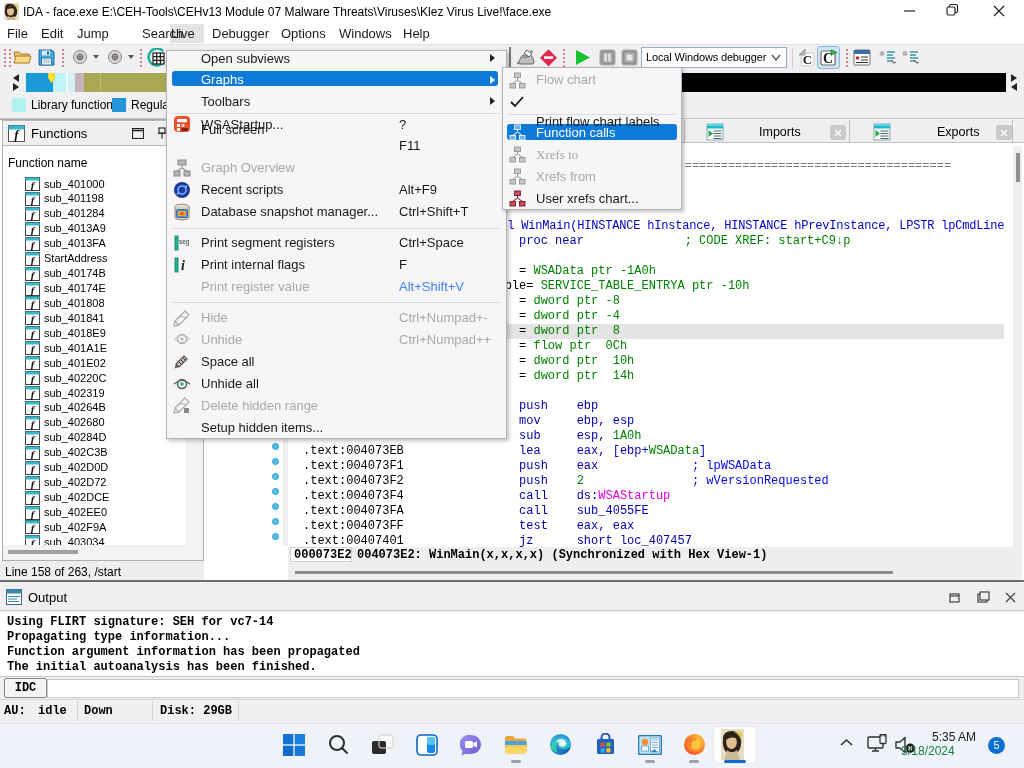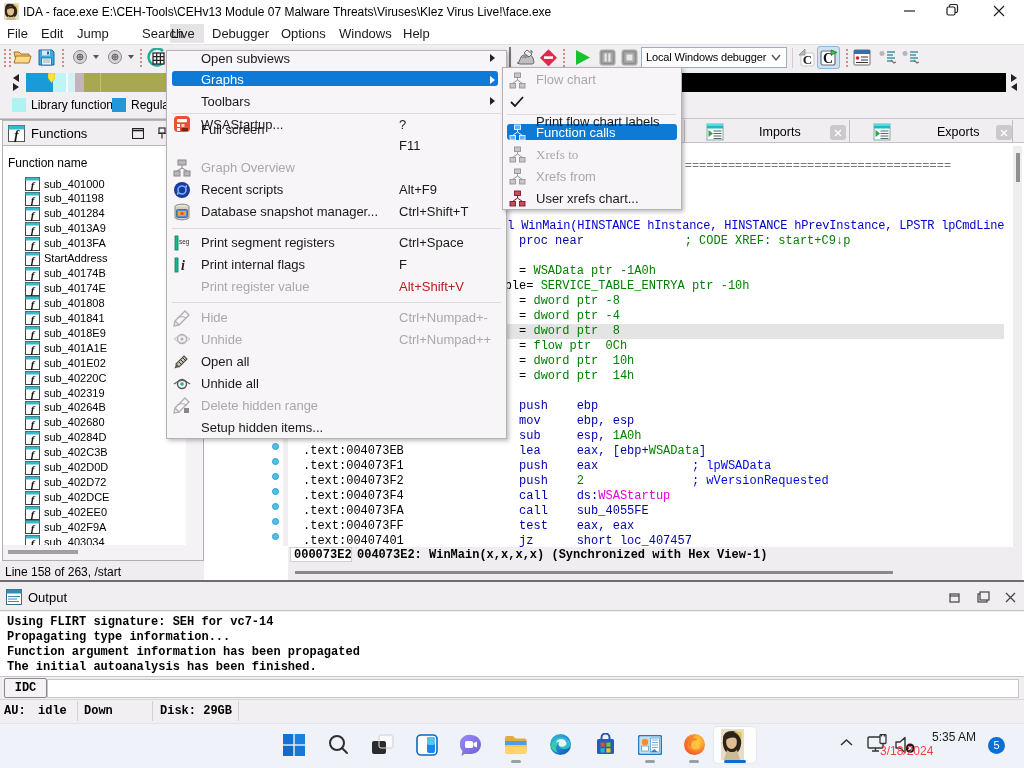--- a/index.html
+++ b/index.html
@@ -539,21 +539,21 @@
 <path d="M5 17 h7 M8.5 14 v3" stroke="#333" stroke-width="1.4"></path>
 <rect x="13" y="0.5" width="6" height="9" rx="1" fill="#eff3f9" stroke="#333" stroke-width="1.3"></rect>
 <path d="M14.5 2.5 v-2 M17.5 2.5 v-2" stroke="#333" stroke-width="1.2"></path>
 </svg>
 <svg style="position:absolute;left:894px;top:736px;" width="22" height="18" viewBox="0 0 22 18">
 <path d="M2,6 h4 l5,-4.5 v15 L6,12 H2 Z" fill="none" stroke="#333" stroke-width="1.4" stroke-linejoin="round"></path>
 <circle cx="16.2" cy="12.2" r="4.6" fill="#1a1a1a"></circle>
 <path d="M14.4 10.4 l3.6 3.6 M18 10.4 l-3.6 3.6" stroke="#fff" stroke-width="1.2"></path>
 </svg>
 <div style="position:absolute;left:880px;top:728.0px;width:96px;height:18px;line-height:18px;font-size:12px;color:#1a1a1a;font-family:'Liberation Sans',sans-serif;white-space:pre;text-align:right;">5:35 AM</div>
-<div style="position:absolute;left:880px;top:742.0px;width:96px;height:18px;line-height:18px;font-size:12px;color:#ef4444;font-family:'Liberation Sans',sans-serif;white-space:pre;text-align:left;">3/18/2024</div>
+<div style="position:absolute;left:880px;top:742.0px;width:96px;height:18px;line-height:18px;font-size:12px;color:#15803d;font-family:'Liberation Sans',sans-serif;white-space:pre;text-align:center;">3/18/2024</div>
 <div style="position:absolute;left:988px;top:737px;width:17px;height:17px;background:#0b6fd4;border-radius:50%;"></div>
 <div style="position:absolute;left:988px;top:737.0px;width:17px;height:17px;line-height:17px;font-size:11px;color:#fff;font-family:'Liberation Sans',sans-serif;white-space:pre;text-align:center;width:17px;">5</div>
 <div style="position:absolute;left:166px;top:50px;width:341px;height:389px;background:#f7f5f7;border:1px solid #b4b2b4;box-shadow:2px 2px 4px rgba(0,0,0,0.25);z-index:20;"></div>
 <div style="position:absolute;left:171.5px;top:71px;width:326px;height:15px;background:#0d7ad7;border-radius:3px;z-index:21;"></div>
 <div style="position:absolute;left:201px;top:48.5px;height:19px;line-height:19px;font-size:13px;color:#1a1a1a;font-family:'Liberation Sans',sans-serif;white-space:pre;text-align:left;z-index:21;">Open subviews</div>
 <svg style="position:absolute;left:489px;top:53.0px;z-index:21;" width="7" height="10" viewBox="0 0 7 10">
     <path d="M1 1 L6 5 L1 9 Z" fill="#222"></path>
   </svg>
 <div style="position:absolute;left:201px;top:70.0px;height:19px;line-height:19px;font-size:13px;color:#fff;font-family:'Liberation Sans',sans-serif;white-space:pre;text-align:left;z-index:21;">Graphs</div>
 <svg style="position:absolute;left:489px;top:74.5px;z-index:21;" width="7" height="10" viewBox="0 0 7 10">
@@ -570,26 +570,26 @@
 <div style="position:absolute;left:201px;top:158.0px;height:19px;line-height:19px;font-size:13px;color:#aaa8aa;font-family:'Liberation Sans',sans-serif;white-space:pre;text-align:left;z-index:21;">Graph Overview</div>
 <div style="position:absolute;left:201px;top:180.0px;height:19px;line-height:19px;font-size:13px;color:#1a1a1a;font-family:'Liberation Sans',sans-serif;white-space:pre;text-align:left;z-index:21;">Recent scripts</div>
 <div style="position:absolute;left:399px;top:180.0px;height:19px;line-height:19px;font-size:13px;color:#1a1a1a;font-family:'Liberation Sans',sans-serif;white-space:pre;text-align:left;z-index:21;">Alt+F9</div>
 <div style="position:absolute;left:201px;top:202.0px;height:19px;line-height:19px;font-size:13px;color:#1a1a1a;font-family:'Liberation Sans',sans-serif;white-space:pre;text-align:left;z-index:21;">Database snapshot manager...</div>
 <div style="position:absolute;left:399px;top:202.0px;height:19px;line-height:19px;font-size:13px;color:#1a1a1a;font-family:'Liberation Sans',sans-serif;white-space:pre;text-align:left;z-index:21;">Ctrl+Shift+T</div>
 <div style="position:absolute;left:201px;top:233.0px;height:19px;line-height:19px;font-size:13px;color:#1a1a1a;font-family:'Liberation Sans',sans-serif;white-space:pre;text-align:left;z-index:21;">Print segment registers</div>
 <div style="position:absolute;left:399px;top:233.0px;height:19px;line-height:19px;font-size:13px;color:#1a1a1a;font-family:'Liberation Sans',sans-serif;white-space:pre;text-align:left;z-index:21;">Ctrl+Space</div>
 <div style="position:absolute;left:201px;top:255.0px;height:19px;line-height:19px;font-size:13px;color:#1a1a1a;font-family:'Liberation Sans',sans-serif;white-space:pre;text-align:left;z-index:21;">Print internal flags</div>
 <div style="position:absolute;left:399px;top:255.0px;height:19px;line-height:19px;font-size:13px;color:#1a1a1a;font-family:'Liberation Sans',sans-serif;white-space:pre;text-align:left;z-index:21;">F</div>
 <div style="position:absolute;left:201px;top:277.0px;height:19px;line-height:19px;font-size:13px;color:#aaa8aa;font-family:'Liberation Sans',sans-serif;white-space:pre;text-align:left;z-index:21;">Print register value</div>
-<div style="position:absolute;left:399px;top:277.0px;height:19px;line-height:19px;font-size:13px;color:#b91c1c;font-family:'Liberation Sans',sans-serif;white-space:pre;text-align:left;z-index:21;">Alt+Shift+V</div>
+<div style="position:absolute;left:399px;top:277.0px;height:19px;line-height:19px;font-size:13px;color:#3b82f6;font-family:'Liberation Sans',sans-serif;white-space:pre;text-align:left;z-index:21;">Alt+Shift+V</div>
 <div style="position:absolute;left:201px;top:308.0px;height:19px;line-height:19px;font-size:13px;color:#aaa8aa;font-family:'Liberation Sans',sans-serif;white-space:pre;text-align:left;z-index:21;">Hide</div>
 <div style="position:absolute;left:399px;top:308.0px;height:19px;line-height:19px;font-size:13px;color:#aaa8aa;font-family:'Liberation Sans',sans-serif;white-space:pre;text-align:left;z-index:21;">Ctrl+Numpad+-</div>
 <div style="position:absolute;left:201px;top:329.5px;height:19px;line-height:19px;font-size:13px;color:#aaa8aa;font-family:'Liberation Sans',sans-serif;white-space:pre;text-align:left;z-index:21;">Unhide</div>
 <div style="position:absolute;left:399px;top:329.5px;height:19px;line-height:19px;font-size:13px;color:#aaa8aa;font-family:'Liberation Sans',sans-serif;white-space:pre;text-align:left;z-index:21;">Ctrl+Numpad++</div>
-<div style="position:absolute;left:201px;top:351.5px;height:19px;line-height:19px;font-size:13px;color:#1a1a1a;font-family:'Liberation Sans',sans-serif;white-space:pre;text-align:left;z-index:21;">Open all</div>
+<div style="position:absolute;left:201px;top:351.5px;height:19px;line-height:19px;font-size:13px;color:#1a1a1a;font-family:'Liberation Sans',sans-serif;white-space:pre;text-align:left;z-index:21;">Space all</div>
 <div style="position:absolute;left:201px;top:373.5px;height:19px;line-height:19px;font-size:13px;color:#1a1a1a;font-family:'Liberation Sans',sans-serif;white-space:pre;text-align:left;z-index:21;">Unhide all</div>
 <div style="position:absolute;left:201px;top:395.5px;height:19px;line-height:19px;font-size:13px;color:#aaa8aa;font-family:'Liberation Sans',sans-serif;white-space:pre;text-align:left;z-index:21;">Delete hidden range</div>
 <div style="position:absolute;left:201px;top:417.5px;height:19px;line-height:19px;font-size:13px;color:#1a1a1a;font-family:'Liberation Sans',sans-serif;white-space:pre;text-align:left;z-index:21;">Setup hidden items...</div>
 <div style="position:absolute;left:172px;top:112.5px;width:329px;height:1px;background:#dcdadc;z-index:21;"></div>
 <div style="position:absolute;left:172px;top:227.5px;width:329px;height:1px;background:#dcdadc;z-index:21;"></div>
 <div style="position:absolute;left:172px;top:302px;width:329px;height:1px;background:#dcdadc;z-index:21;"></div>
 <svg style="position:absolute;left:173px;top:115.0px;z-index:21;" width="18" height="18" viewBox="0 0 18 18">
     <rect x="1" y="1" width="16" height="16" rx="4" fill="#e8522e"></rect>
     <rect x="4" y="4" width="10" height="3.2" rx="1" fill="#fff"></rect>
     <rect x="4" y="9" width="3" height="3" fill="#fff"></rect>

